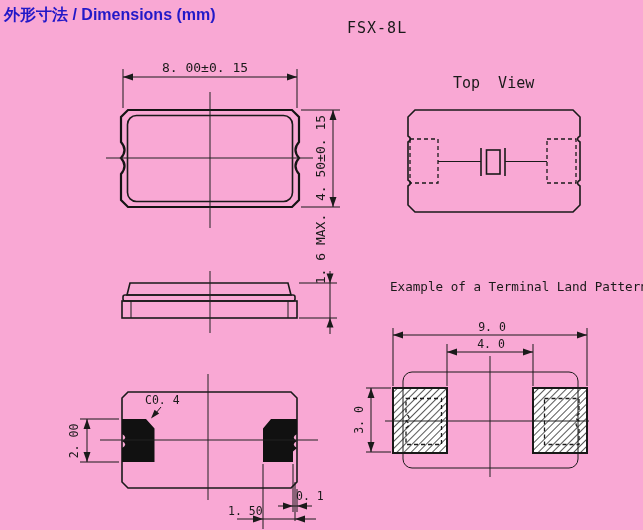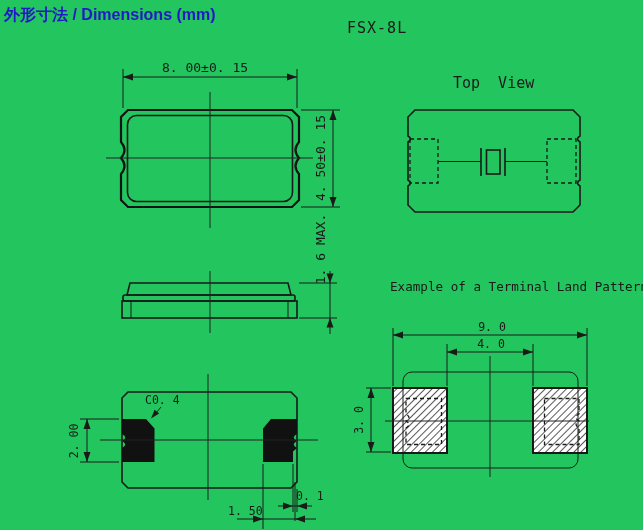--- a/index.html
+++ b/index.html
@@ -1,17 +1,17 @@
 <!DOCTYPE html>
 <html><head>
 <meta charset="utf-8">
 <style>
   html,body{margin:0;padding:0;background:#ffffff;}
   #page{
-    position:relative;width:643px;height:530px;background:#22c55e;overflow:hidden;
+    position:relative;width:643px;height:530px;background:#f9a8d4;overflow:hidden;
     font-family:"DejaVu Sans Mono", monospace;
   }
   svg{display:block;}
   text{fill:#1a1a1a;font-family:"DejaVu Sans Mono", monospace;}
   .t-title{font-family:"Liberation Sans", sans-serif;font-weight:bold;font-size:16px;fill:#2218c8;}
   .t-part{font-size:15px;letter-spacing:1px;}
   .t-view{font-size:15px;word-spacing:9px;}
   .t-land{font-size:12.6px;}
   .t-dim{font-size:13px;}
   .t-dims{font-size:11.5px;}

